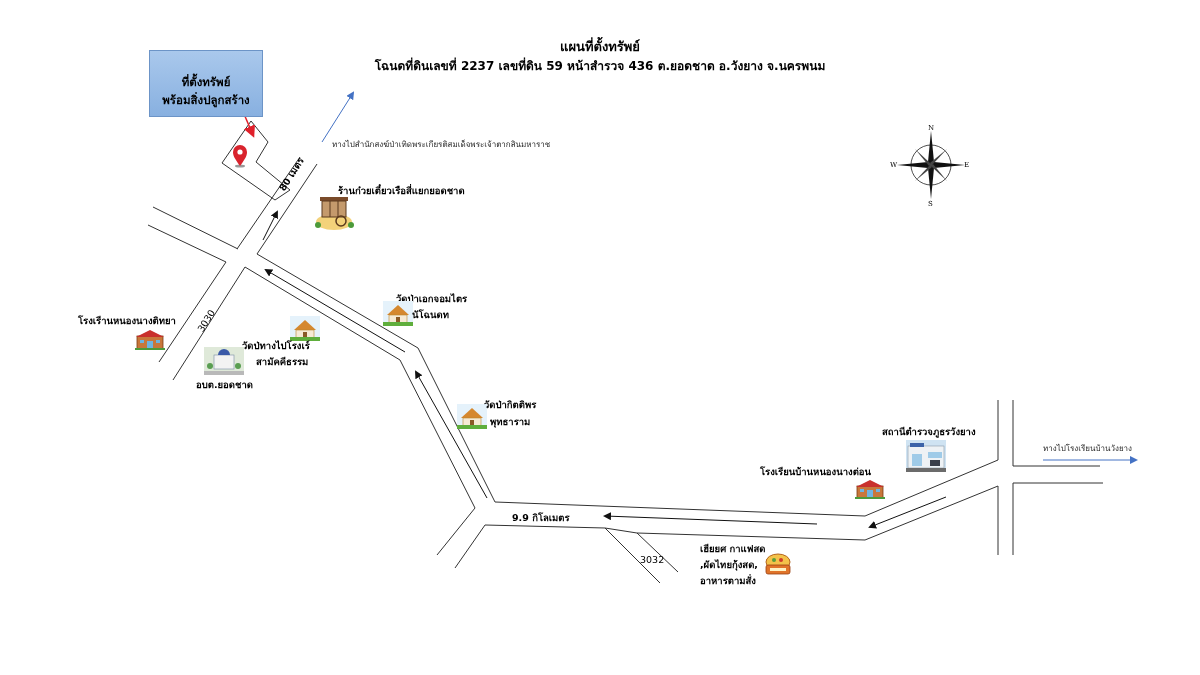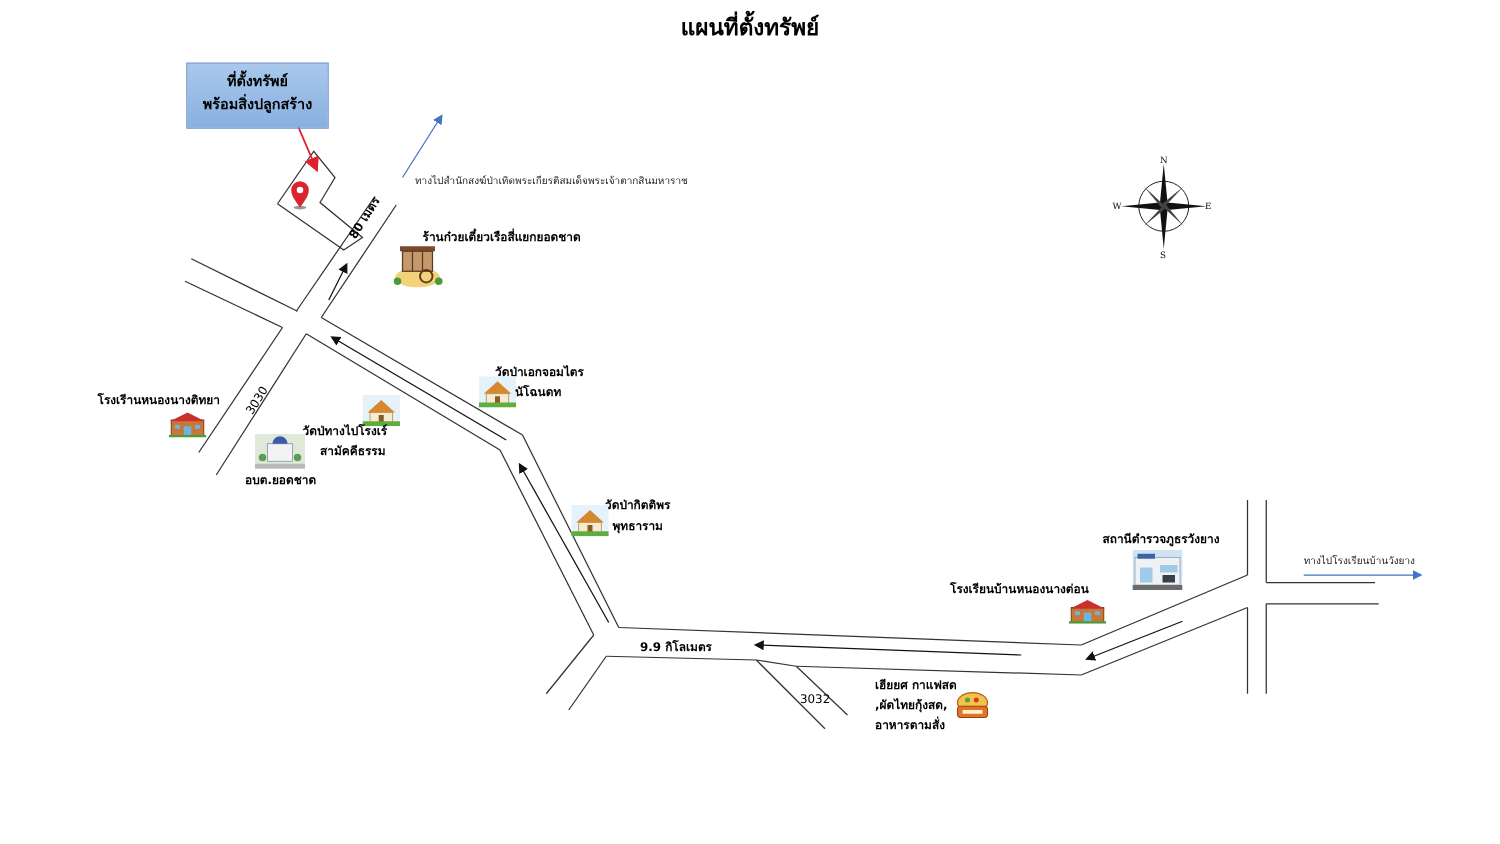--- a/index.html
+++ b/index.html
@@ -1,27 +1,27 @@
 <!DOCTYPE html>
 <html><head>
   <meta charset="utf-8">
   <style>
     html, body { margin: 0; padding: 0; background: #ffffff; }
     body { width: 1200px; height: 675px; position: relative; overflow: hidden;
            font-family: "DejaVu Sans", "Liberation Sans", sans-serif; color: #000; }
     .abs { position: absolute; }
     .title-block { position: absolute; left: 350px; top: 14px; width: 500px; text-align: center; }
-    .title-main { font-size: 18px; font-weight: bold; line-height: 18px; }
+    .title-main { font-size: 13px; font-weight: bold; line-height: 18px; margin-top: 24px; }
     .title-sub { font-size: 11px; line-height: 17px; }
     .title-sub .case-prefix { font-size: 15px; font-weight: bold; }
     .title-deed { font-size: 12px; font-weight: bold; line-height: 20px; }
-    .callout { position: absolute; left: 149px; top: 50px; width: 114px; height: 53px;
+    .callout { position: absolute; left: 149px; top: 50px; width: 114px; height: 67px;
                background: linear-gradient(#a9c8ec, #88b0e0); border: 1px solid #6c94c7;
                box-sizing: border-box; text-align: center; font-weight: bold; font-size: 11.5px;
-               line-height: 18px; padding-top: 5px; color: #000; }
+               line-height: 18px; padding-top: 22px; color: #000; }
     .label { position: absolute; font-size: 9.5px; font-weight: bold; white-space: nowrap; line-height: 15px; }
     .label-light { position: absolute; font-size: 8px; color: #222; white-space: nowrap; }
     .road-label { position: absolute; font-size: 9.5px; font-weight: bold; white-space: nowrap; }
     svg.map-layer { position: absolute; left: 0; top: 0; }
     .icon { position: absolute; }
   </style>
 </head>
 <body>
 
 <svg class="map-layer" width="1200" height="675" viewBox="0 0 1200 675">
@@ -103,20 +103,21 @@
     <polygon points="-34,0 -3,3 0,0 -3,-3" fill="#111"></polygon>
     <polygon points="16,-16 2,-1 0,0 -1,-2" fill="#444"></polygon>
     <polygon points="-16,16 -2,1 0,0 1,2" fill="#444"></polygon>
     <polygon points="16,16 1,2 0,0 2,-1" fill="#444"></polygon>
     <polygon points="-16,-16 -1,-2 0,0 -2,1" fill="#444"></polygon>
   </g>
 </svg>
 
 <div class="title-block">
   <div class="title-main">แผนที่ตั้งทรัพย์</div>
+  <div class="title-deed">โฉนดที่ดินเลขที่ 2237 เลขที่ดิน 59 หน้าสำรวจ 436 ต.ยอดชาด อ.วังยาง จ.นครพนม</div>
 </div>
 
 <div class="callout">
   <div>ที่ตั้งทรัพย์</div>
   <div>พร้อมสิ่งปลูกสร้าง</div>
 </div>
 
 <div class="abs" style="left:928px;top:124px;font-size:7px;font-family:'DejaVu Serif',serif;">N</div>
 <div class="abs" style="left:928px;top:200px;font-size:7px;font-family:'DejaVu Serif',serif;">S</div>
 <div class="abs" style="left:964px;top:161px;font-size:7px;font-family:'DejaVu Serif',serif;">E</div>

